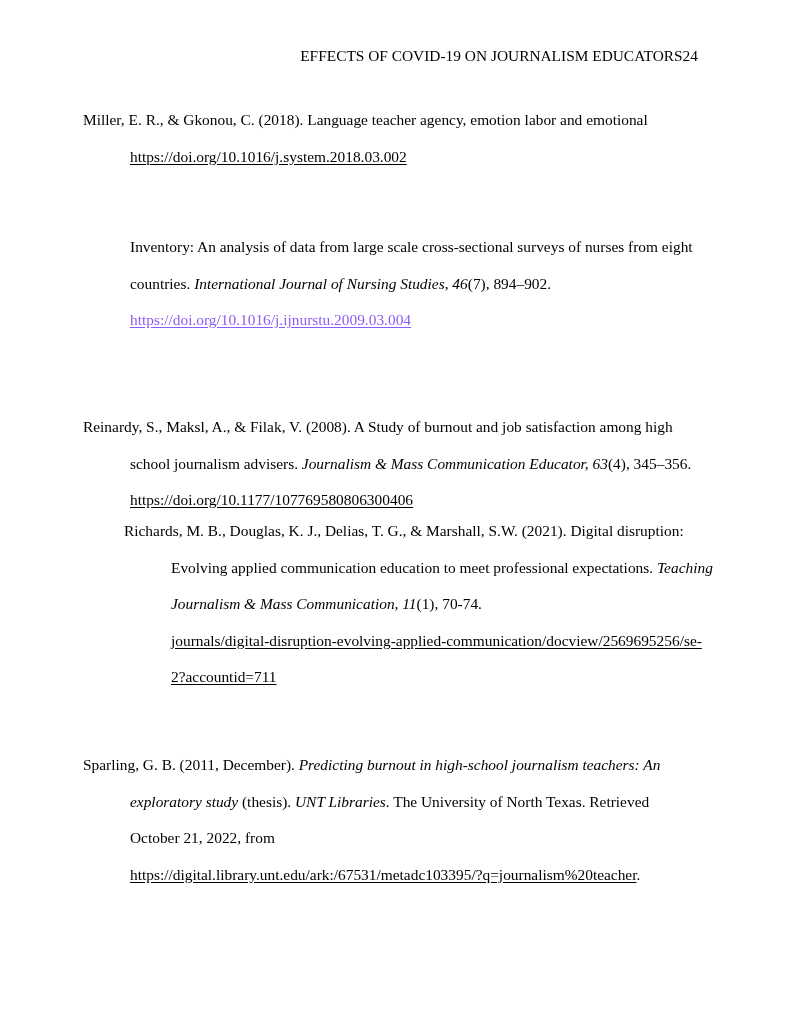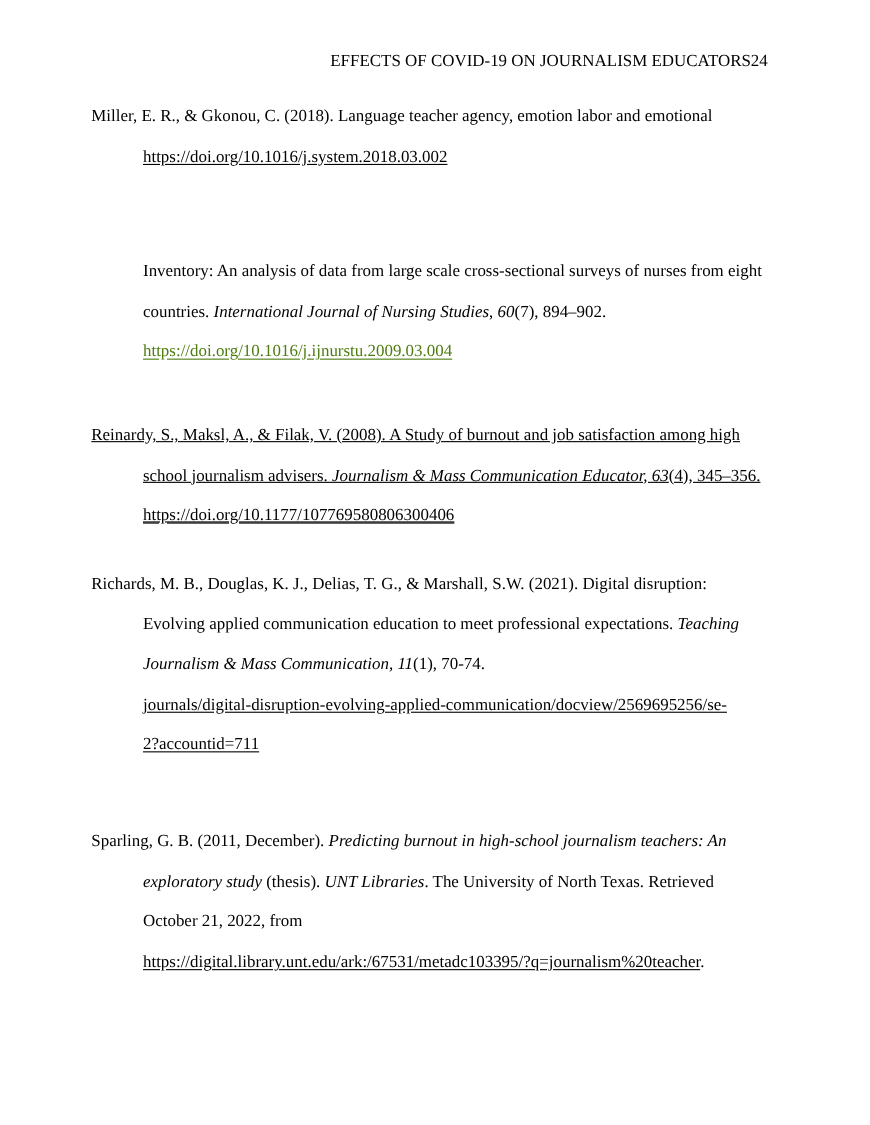--- a/index.html
+++ b/index.html
@@ -15,45 +15,45 @@
       line-height: 18px;
     }
     .ref {
       position: absolute; left: 83px; width: 620px;
       line-height: 36.6px;
     }
     .line { white-space: nowrap; }
     .indent { padding-left: 47px; }
     i { font-style: italic; }
     a.link { color: #000000; text-decoration: underline; text-underline-offset: 2px; }
-    a.link.blue { color: #4d7c0f; }
+    a.link.blue { color: #8b5cf6; }
   </style>
 </head>
 <body>
 
 <div class="header">
   <span>EFFECTS OF COVID-19 ON JOURNALISM EDUCATORS</span>
   <span>24</span>
 </div>
 
-<div class="ref" style="top:88px;">
+<div class="ref" style="top:102px;">
     <div class="line"><span>Miller, E. R., &amp; Gkonou, C. (2018). Language teacher agency, emotion labor and emotional</span></div>
     <div class="line indent"><a class="link">https://doi.org/10.1016/j.system.2018.03.002</a></div>
   </div>
 <div class="ref" style="top:229px;">
     <div class="line indent"><span>Inventory: An analysis of data from large scale cross-sectional surveys of nurses from eight</span></div>
-    <div class="line indent"><span>countries. </span><i>International Journal of Nursing Studies</i><span>, </span><i>60</i><span>(7), 894–902.</span></div>
+    <div class="line indent"><span>countries. </span><i>International Journal of Nursing Studies</i><span>, </span><i>46</i><span>(7), 894–902.</span></div>
     <div class="line indent"><a class="link blue">https://doi.org/10.1016/j.ijnurstu.2009.03.004</a></div>
   </div>
-<div class="ref" style="top:378px;text-decoration:underline;">
+<div class="ref" style="top:409px;">
     <div class="line"><span>Reinardy, S., Maksl, A., &amp; Filak, V. (2008). A Study of burnout and job satisfaction among high</span></div>
     <div class="line indent"><span>school journalism advisers. </span><i>Journalism &amp; Mass Communication Educator, 63</i><span>(4), 345–356.</span></div>
     <div class="line indent"><a class="link">https://doi.org/10.1177/107769580806300406</a></div>
   </div>
-<div class="ref" style="top:513px;">
+<div class="ref" style="top:513px;margin-left:41px;">
     <div class="line"><span>Richards, M. B., Douglas, K. J., Delias, T. G., &amp; Marshall, S.W. (2021). Digital disruption:</span></div>
     <div class="line indent"><span>Evolving applied communication education to meet professional expectations. </span><i>Teaching</i></div>
     <div class="line indent"><i>Journalism &amp; Mass Communication, 11</i><span>(1), 70-74.</span></div>
     <div class="line indent"><a class="link">journals/digital-disruption-evolving-applied-communication/docview/2569695256/se-</a></div>
     <div class="line indent"><a class="link">2?accountid=711</a></div>
   </div>
 <div class="ref" style="top:747px;">
     <div class="line"><span>Sparling, G. B. (2011, December). </span><i>Predicting burnout in high-school journalism teachers: An</i></div>
     <div class="line indent"><i>exploratory study</i><span> (thesis). </span><i>UNT Libraries</i><span>. The University of North Texas. Retrieved</span></div>
     <div class="line indent"><span>October 21, 2022, from</span></div>

